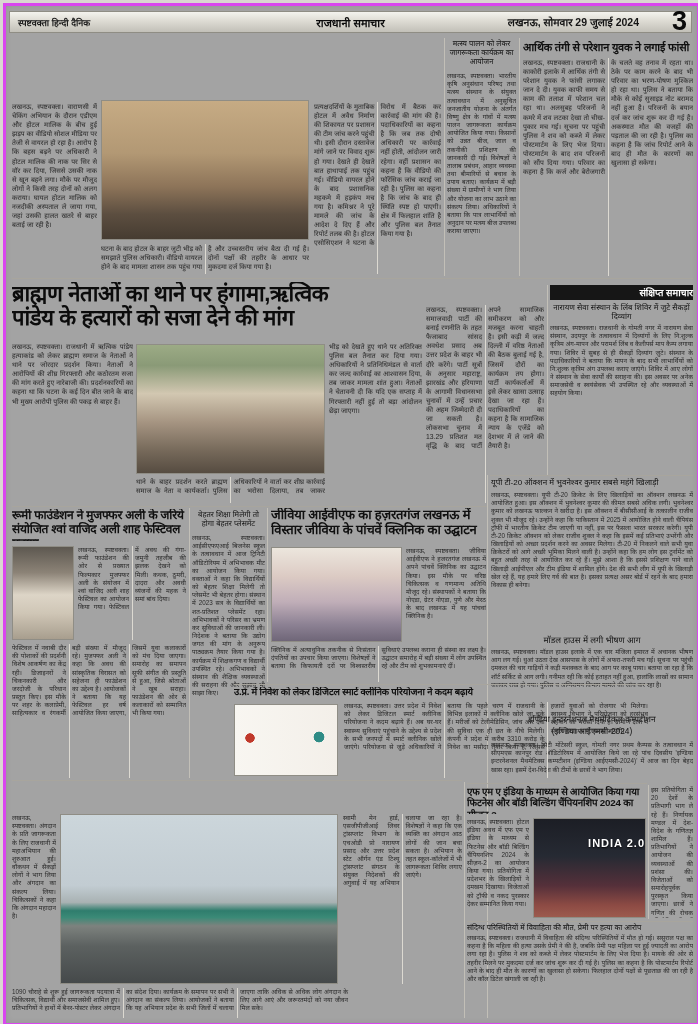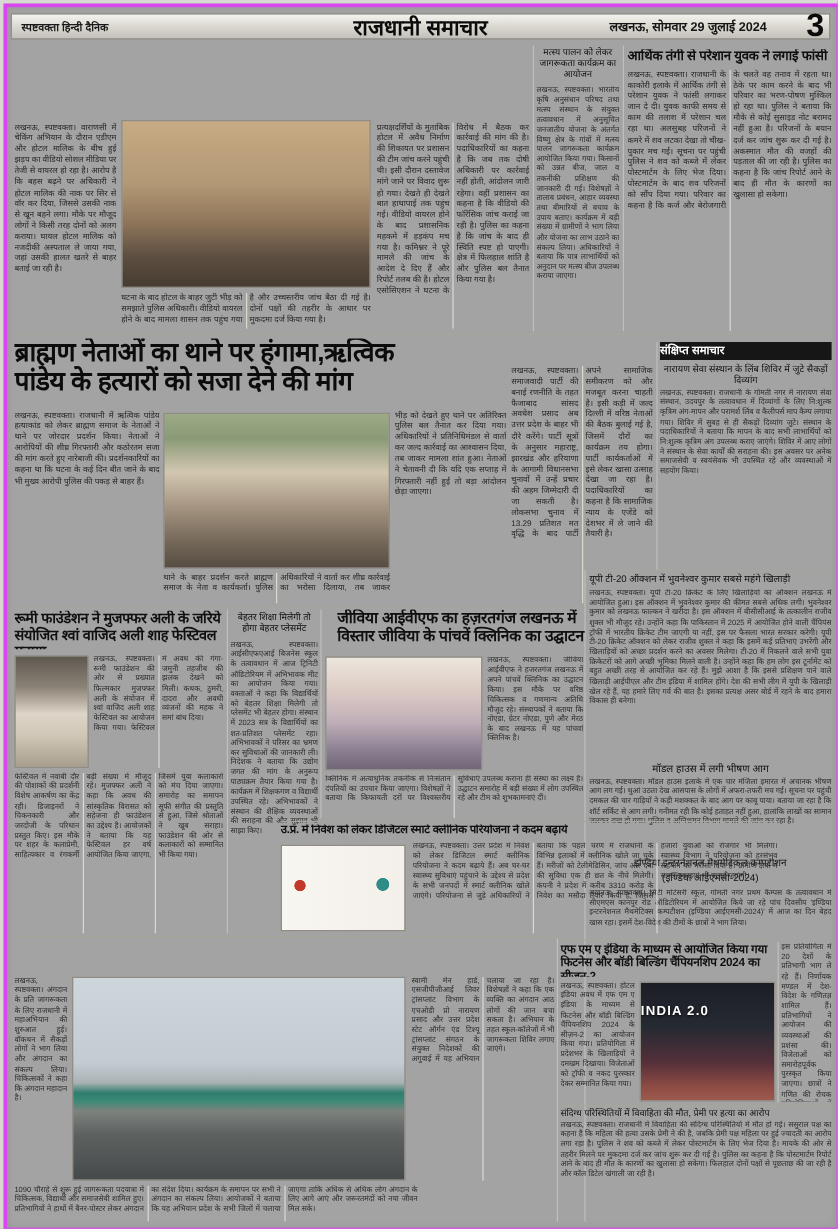--- a/index.html
+++ b/index.html
@@ -11,31 +11,31 @@
   .bt-sm{font-size:6.3px;line-height:1.3;text-align:justify;color:#2a2a2a;overflow:hidden;word-break:break-word;}
   .h-big{font-weight:bold;color:#0c0c0c;line-height:1.1;letter-spacing:-0.4px;overflow:hidden;}
   .h-mid{font-weight:bold;color:#101010;line-height:1.15;letter-spacing:-0.2px;overflow:hidden;}
   .sub{font-weight:normal;color:#101010;text-align:center;line-height:1.2;overflow:hidden;}
   .cols2{column-count:2;column-gap:6px;column-rule:1px solid #dcd9d1;}
   .cols3{column-count:3;column-gap:6px;column-rule:1px solid #dcd9d1;}
   .cols4{column-count:4;column-gap:6px;column-rule:1px solid #dcd9d1;}
   .hr{border-top:1px solid #a8a59d;height:0;}
   .vr{border-left:1px solid #c2bfb7;width:0;}
   .photo{border:1px solid #8f8d85;overflow:hidden;}
-  .brief-bar{background:#161616;color:#fff;font-weight:bold;text-align:left;font-size:9.5px;line-height:15px;}
-  .india-label{color:#fff;font-weight:bold;font-size:11px;letter-spacing:1px;text-align:left;margin-top:18px;text-shadow:0 1px 2px #000;}
+  .brief-bar{background:#161616;color:#fff;font-weight:bold;text-align:right;font-size:9.5px;line-height:15px;}
+  .india-label{color:#fff;font-weight:bold;font-size:11px;letter-spacing:1px;text-align:right;margin-top:18px;text-shadow:0 1px 2px #000;}
 </style>
 </head>
 <body>
 
 <div class="sheet">
 
   <div class="abs masthead" style="left:3px;top:5px;width:683px;height:22px;">
     <span style="font-size:9px;font-weight:bold;margin-left:8px;color:#1a1a1a;">स्पष्टवक्ता हिन्दी दैनिक</span>
-    <span style="font-size:18px;font-weight:bold;color:#0b0b0b;position:absolute;left:50%;transform:translateX(-50%);">राजधानी समाचार</span>
+    <span style="font-size:11px;font-weight:bold;color:#0b0b0b;position:absolute;left:50%;transform:translateX(-50%);">राजधानी समाचार</span>
     <span style="font-size:10.5px;font-weight:bold;color:#151515;position:absolute;right:52px;">लखनऊ, सोमवार 29 जुलाई 2024</span>
   </div>
   <div class="abs" style="right:10px;top:0px;font-size:27px;font-weight:bold;color:#0b0b0b;">3</div>
 
   <div class="abs bt" style="left:6px;top:96px;width:85px;height:172px;">लखनऊ, स्पष्टवक्ता। वाराणसी में चेकिंग अभियान के दौरान एडीएम और होटल मालिक के बीच हुई झड़प का वीडियो सोशल मीडिया पर तेजी से वायरल हो रहा है। आरोप है कि बहस बढ़ने पर अधिकारी ने होटल मालिक की नाक पर सिर से वॉर कर दिया, जिससे उसकी नाक से खून बहने लगा। मौके पर मौजूद लोगों ने किसी तरह दोनों को अलग कराया। घायल होटल मालिक को नजदीकी अस्पताल ले जाया गया, जहां उसकी हालत खतरे से बाहर बताई जा रही है।</div>
   <div class="abs photo" style="left:95px;top:94px;width:208px;height:140px;background:linear-gradient(180deg,#c6ab84 0%,#b29874 38%,#8d7459 62%,#5c4e40 82%,#463c31 100%);"></div>
   <div class="abs bt cols2" style="left:95px;top:238px;width:208px;height:30px;">घटना के बाद होटल के बाहर जुटी भीड़ को समझाते पुलिस अधिकारी। वीडियो वायरल होने के बाद मामला शासन तक पहुंच गया है और उच्चस्तरीय जांच बैठा दी गई है। दोनों पक्षों की तहरीर के आधार पर मुकदमा दर्ज किया गया है।</div>
   <div class="abs bt cols2" style="left:308px;top:96px;width:127px;height:172px;">प्रत्यक्षदर्शियों के मुताबिक होटल में अवैध निर्माण की शिकायत पर प्रशासन की टीम जांच करने पहुंची थी। इसी दौरान दस्तावेज मांगे जाने पर विवाद शुरू हो गया। देखते ही देखते बात हाथापाई तक पहुंच गई। वीडियो वायरल होने के बाद प्रशासनिक महकमे में हड़कंप मच गया है। कमिश्नर ने पूरे मामले की जांच के आदेश दे दिए हैं और रिपोर्ट तलब की है। होटल एसोसिएशन ने घटना के विरोध में बैठक कर कार्रवाई की मांग की है। पदाधिकारियों का कहना है कि जब तक दोषी अधिकारी पर कार्रवाई नहीं होती, आंदोलन जारी रहेगा। वहीं प्रशासन का कहना है कि वीडियो की फॉरेंसिक जांच कराई जा रही है। पुलिस का कहना है कि जांच के बाद ही स्थिति स्पष्ट हो पाएगी। क्षेत्र में फिलहाल शांति है और पुलिस बल तैनात किया गया है।</div>
 
   <div class="abs vr" style="left:438px;top:32px;height:238px;"></div>
@@ -86,21 +86,21 @@
   <div class="abs bt-sm cols2" style="left:72px;top:540px;width:108px;height:94px;">लखनऊ, स्पष्टवक्ता। रूमी फाउंडेशन की ओर से प्रख्यात फिल्मकार मुजफ्फर अली के संयोजन में श्वां वाजिद अली शाह फेस्टिवल का आयोजन किया गया। फेस्टिवल में अवध की गंगा-जमुनी तहजीब की झलक देखने को मिली। कथक, ठुमरी, दादरा और अवधी व्यंजनों की महक ने समां बांध दिया।</div>
   <div class="abs bt-sm cols3" style="left:6px;top:638px;width:174px;height:134px;">फेस्टिवल में नवाबी दौर की पोशाकों की प्रदर्शनी विशेष आकर्षण का केंद्र रही। डिजाइनरों ने चिकनकारी और जरदोजी के परिधान प्रस्तुत किए। इस मौके पर शहर के कलाप्रेमी, साहित्यकार व रंगकर्मी बड़ी संख्या में मौजूद रहे। मुजफ्फर अली ने कहा कि अवध की सांस्कृतिक विरासत को सहेजना ही फाउंडेशन का उद्देश्य है। आयोजकों ने बताया कि यह फेस्टिवल हर वर्ष आयोजित किया जाएगा, जिसमें युवा कलाकारों को मंच दिया जाएगा। समारोह का समापन सूफी संगीत की प्रस्तुति से हुआ, जिसे श्रोताओं ने खूब सराहा। फाउंडेशन की ओर से कलाकारों को सम्मानित भी किया गया।</div>
 
   <div class="abs vr" style="left:183px;top:502px;height:270px;"></div>
 
   <div class="abs sub" style="left:186px;top:504px;width:73px;font-size:7.6px;">बेहतर शिक्षा मिलेगी तो होगा बेहतर प्लेसमेंट</div>
   <div class="abs bt-sm" style="left:186px;top:528px;width:73px;height:244px;">लखनऊ, स्पष्टवक्ता। आईसीएफएआई बिजनेस स्कूल के तत्वावधान में आज ट्रिनिटी ऑडिटोरियम में अभिभावक मीट का आयोजन किया गया। वक्ताओं ने कहा कि विद्यार्थियों को बेहतर शिक्षा मिलेगी तो प्लेसमेंट भी बेहतर होगा। संस्थान में 2023 सत्र के विद्यार्थियों का शत-प्रतिशत प्लेसमेंट रहा। अभिभावकों ने परिसर का भ्रमण कर सुविधाओं की जानकारी ली। निदेशक ने बताया कि उद्योग जगत की मांग के अनुरूप पाठ्यक्रम तैयार किया गया है। कार्यक्रम में शिक्षकगण व विद्यार्थी उपस्थित रहे। अभिभावकों ने संस्थान की शैक्षिक व्यवस्थाओं की सराहना की और सुझाव भी साझा किए।</div>
 
   <div class="abs vr" style="left:261px;top:502px;height:174px;"></div>
 
-  <div class="abs h-mid" style="left:265px;top:502px;width:216px;height:36px;font-size:13px;margin-left:10px;">जीविया आईवीएफ का हज़रतगंज लखनऊ में विस्तार जीविया के पांचवें क्लिनिक का उद्घाटन</div>
+  <div class="abs h-mid" style="left:265px;top:502px;width:216px;height:36px;font-size:13px;">जीविया आईवीएफ का हज़रतगंज लखनऊ में विस्तार जीविया के पांचवें क्लिनिक का उद्घाटन</div>
   <div class="abs photo" style="left:265px;top:541px;width:131px;height:95px;background:linear-gradient(180deg,#ece6dd 0%,#dccbc4 30%,#c0aeb8 58%,#8d8294 82%,#6f6678 100%);"></div>
   <div class="abs bt-sm" style="left:400px;top:541px;width:80px;height:95px;">लखनऊ, स्पष्टवक्ता। जीविया आईवीएफ ने हजरतगंज लखनऊ में अपने पांचवें क्लिनिक का उद्घाटन किया। इस मौके पर वरिष्ठ चिकित्सक व गणमान्य अतिथि मौजूद रहे। संस्थापकों ने बताया कि नोएडा, ग्रेटर नोएडा, पुणे और मेरठ के बाद लखनऊ में यह पांचवां क्लिनिक है।</div>
   <div class="abs bt-sm cols2" style="left:265px;top:640px;width:215px;height:36px;">क्लिनिक में अत्याधुनिक तकनीक से निःसंतान दंपतियों का उपचार किया जाएगा। विशेषज्ञों ने बताया कि किफायती दरों पर विश्वस्तरीय सुविधाएं उपलब्ध कराना ही संस्था का लक्ष्य है। उद्घाटन समारोह में बड़ी संख्या में लोग उपस्थित रहे और टीम को शुभकामनाएं दीं।</div>
 
   <div class="abs hr" style="left:228px;top:678px;width:414px;"></div>
   <div class="abs h-mid" style="left:228px;top:681px;width:414px;height:13px;font-size:9.5px;white-space:nowrap;">उ.प्र. में निवेश को लेकर डिजिटल स्मार्ट क्लीनिक परियोजना ने कदम बढ़ाये</div>
   <div class="abs photo" style="left:228px;top:698px;width:104px;height:72px;background:linear-gradient(90deg,#f8f6f1 0%,#f3efe9 100%);">
     <div style="position:absolute;left:8px;top:26px;width:14px;height:14px;background:radial-gradient(circle,#c0392b 0 45%,transparent 50%);"></div>
     <div style="position:absolute;right:10px;top:24px;width:16px;height:16px;background:radial-gradient(circle,#2e8b85 0 45%,transparent 50%);"></div>
   </div>

